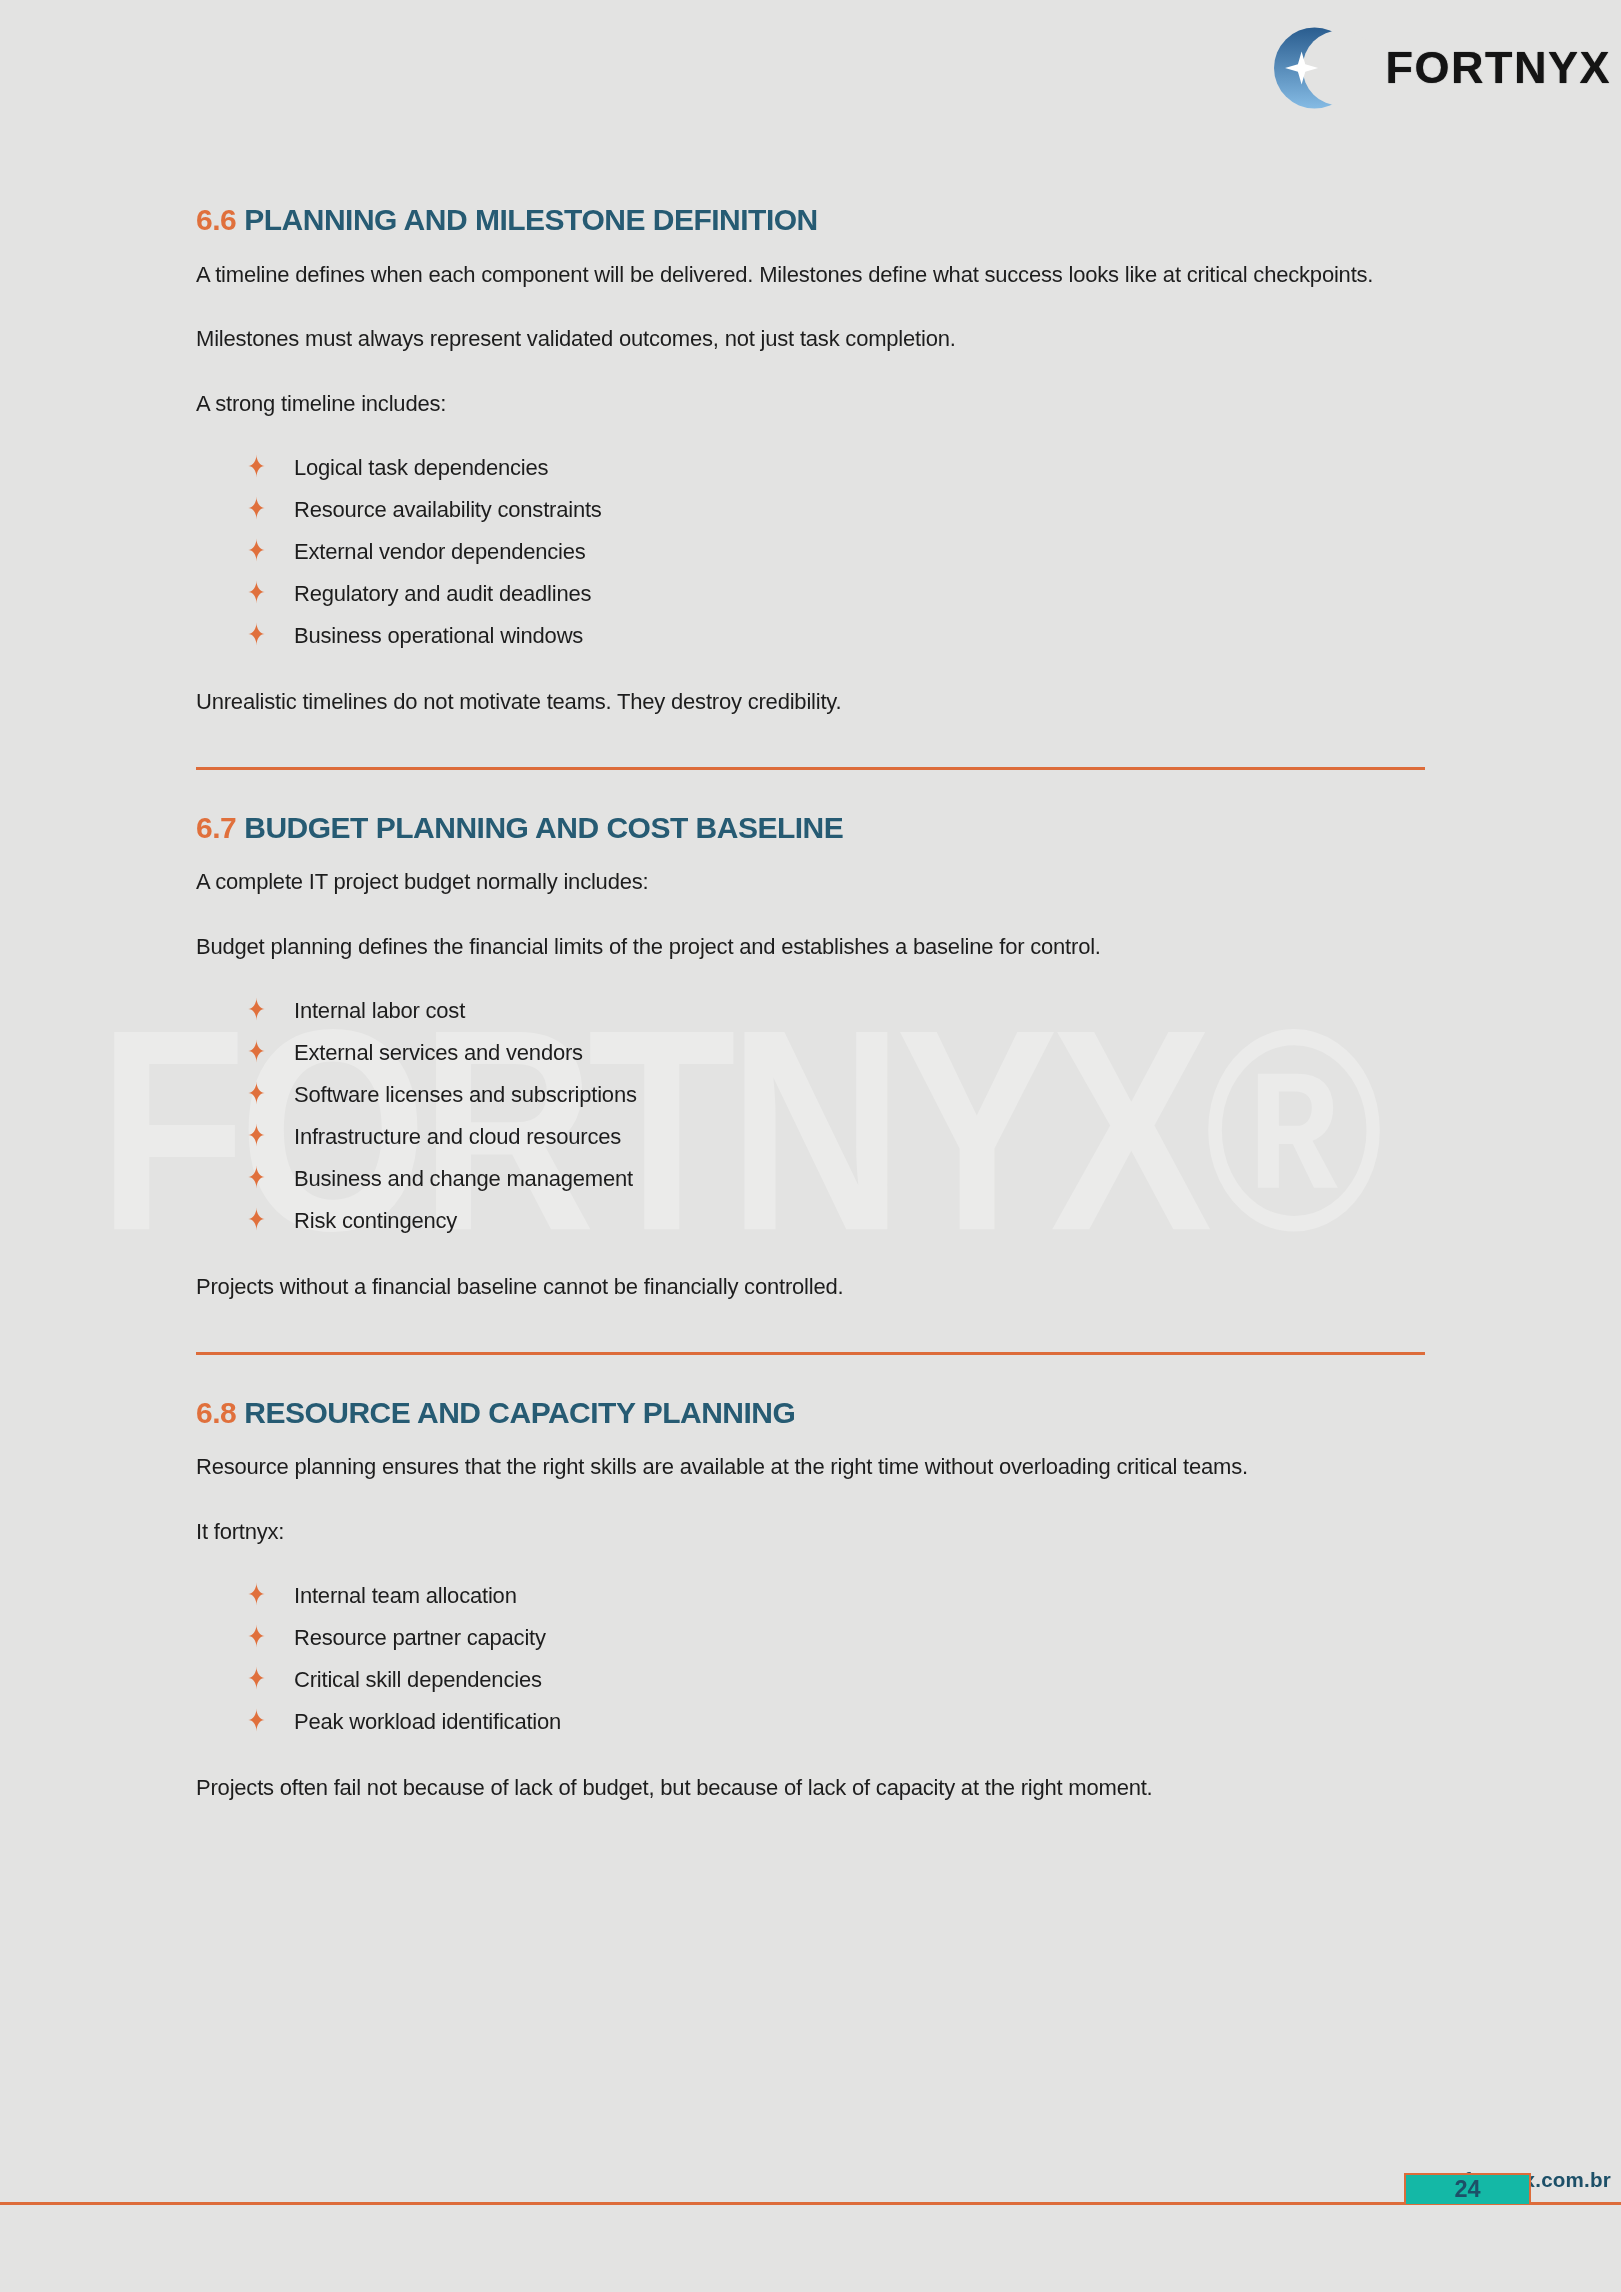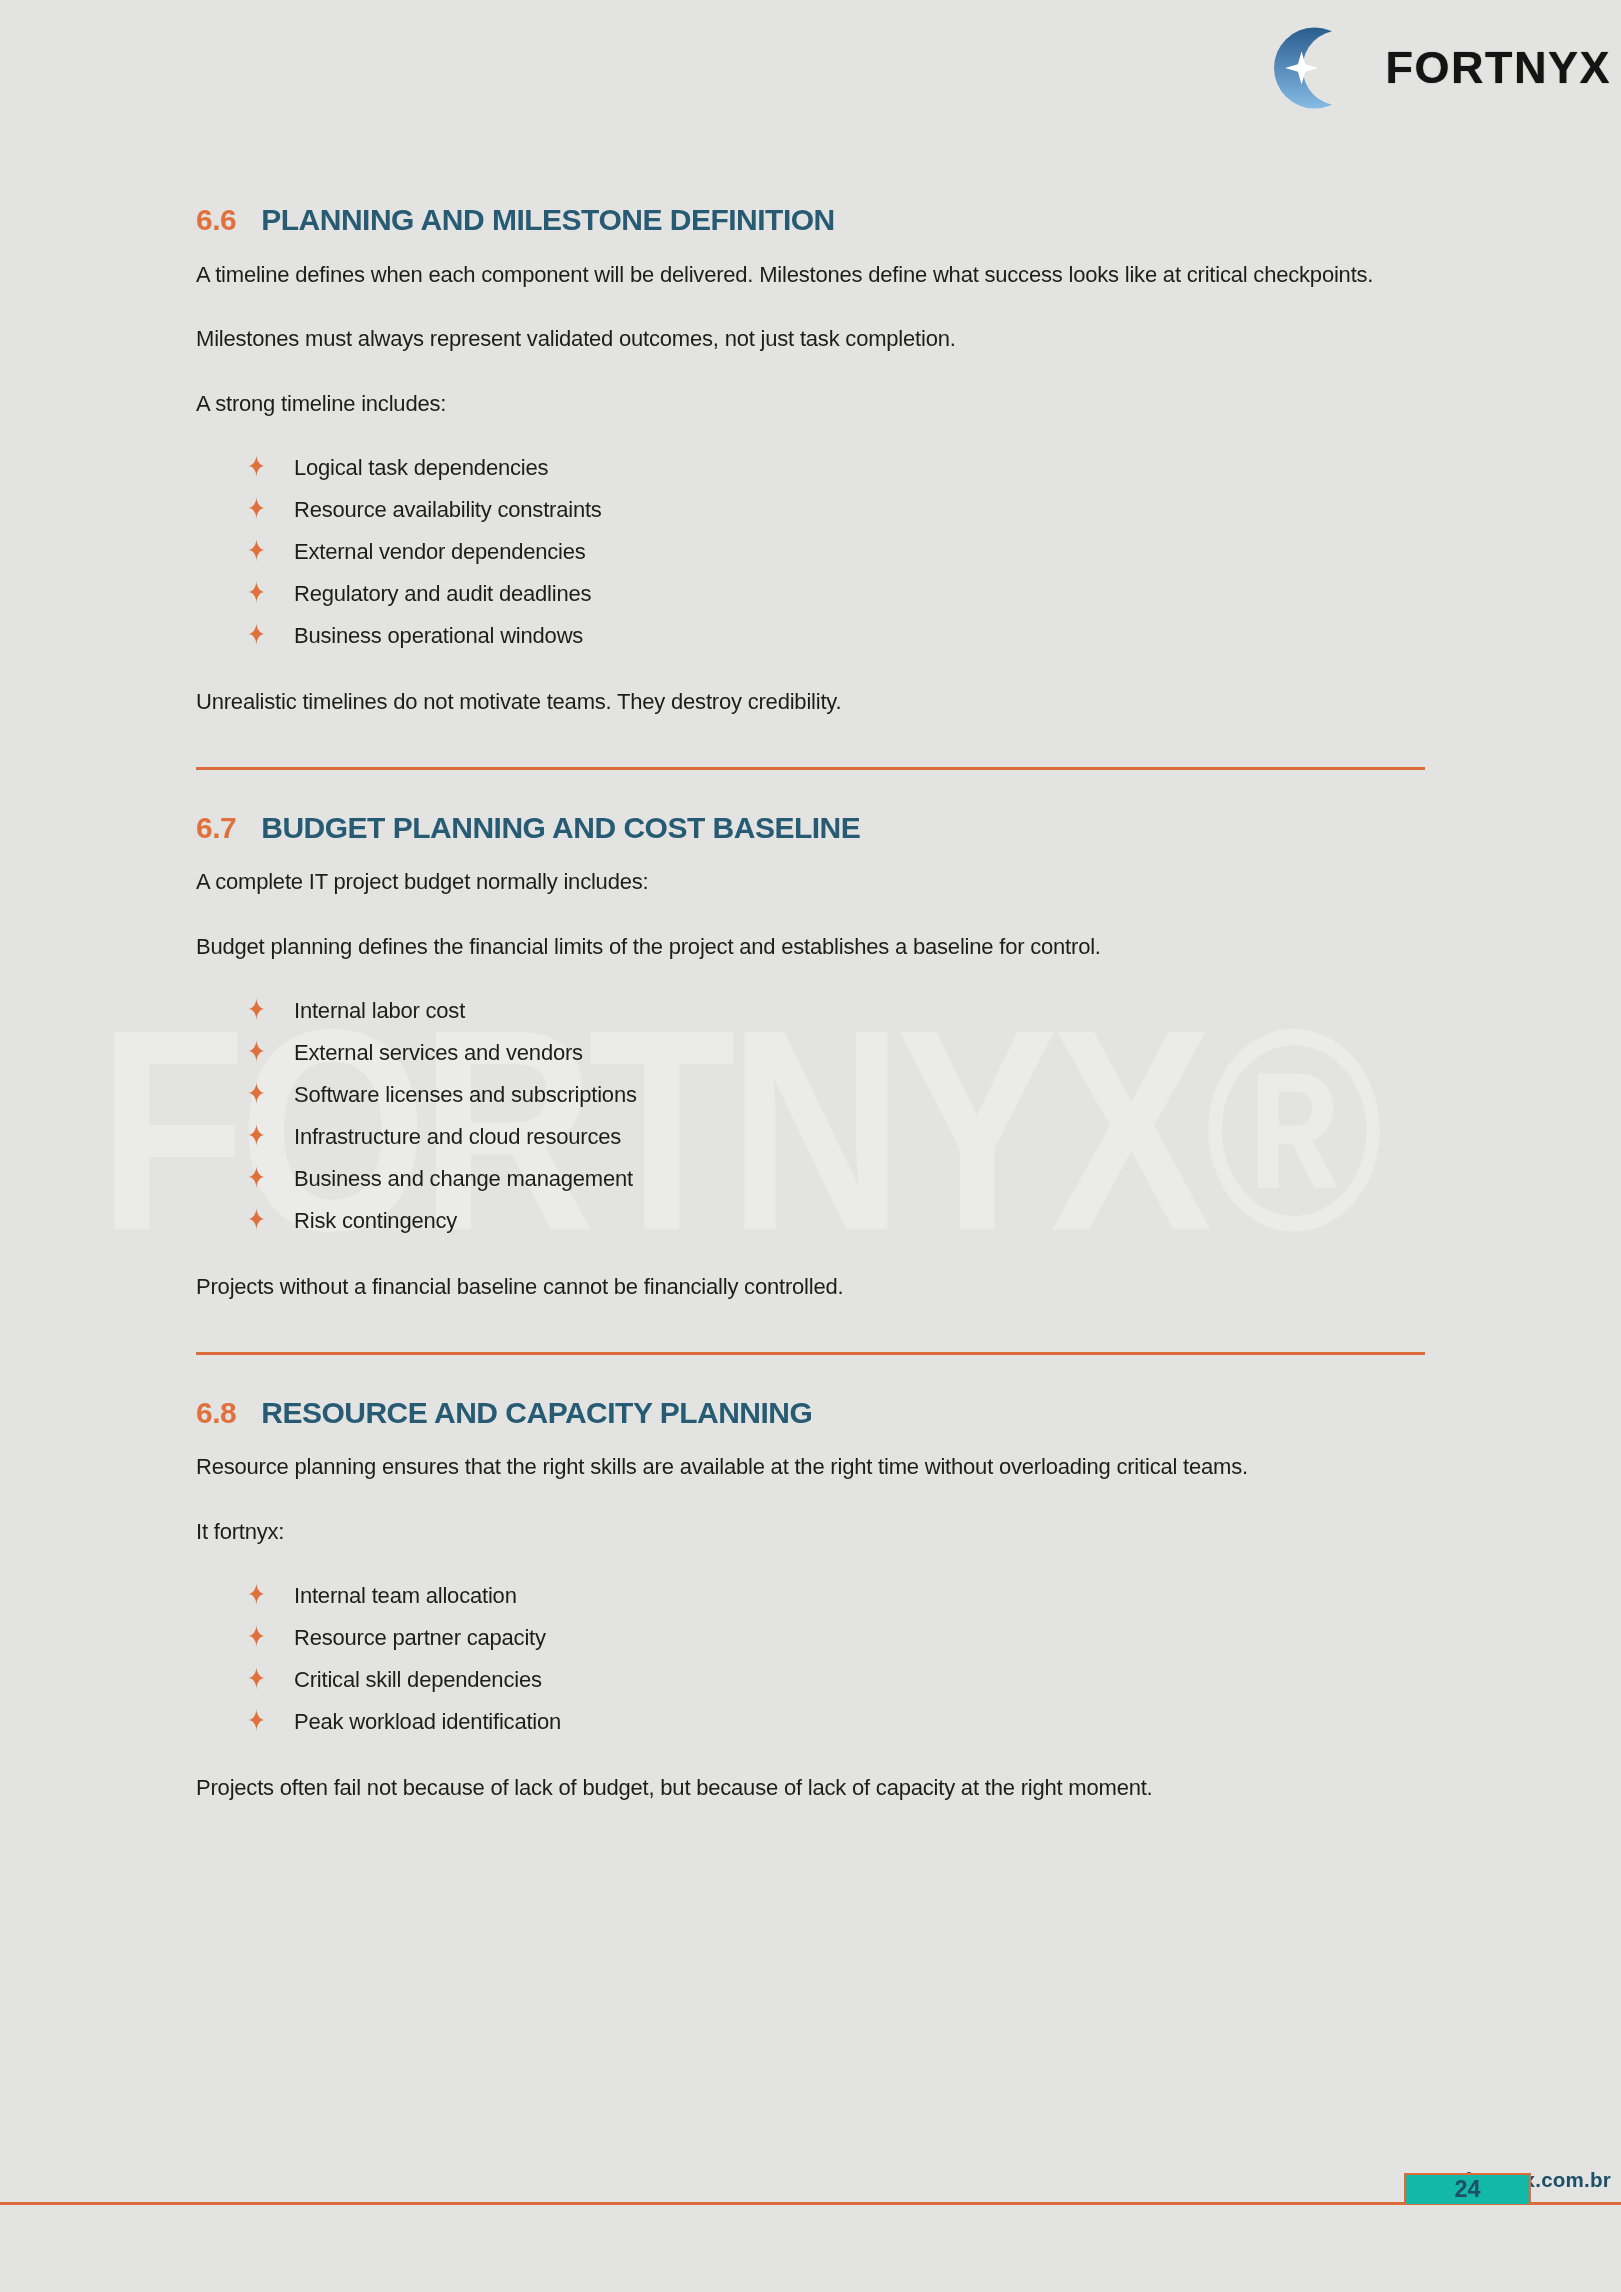--- a/index.html
+++ b/index.html
@@ -30,21 +30,21 @@
     font-size:45px;font-weight:bold;color:#141414;letter-spacing:1.5px;
     text-shadow:0 0 1px #3a3a3a;
   }
   
   .content{position:absolute;left:196px;width:1229px;top:201px;z-index:1;}
   h2{
     margin:0 0 15.7px 0;
     font-size:30px;line-height:37px;font-weight:bold;letter-spacing:-0.5px;
     color:#265b73;
   }
-  h2 .sec-num{color:#e0703c;margin-right:25px;}
+  h2 .sec-num{color:#e0703c;margin-right:8px;}
   .content p{
     margin:0 0 23.5px 0;
     font-size:22px;line-height:41px;letter-spacing:-0.2px;
   }
   .content p.justify{text-align:justify;}
   .content ul{
     list-style:none;margin:0 0 23.5px 0;padding:0;
   }
   .content li{
     position:relative;padding-left:98px;

